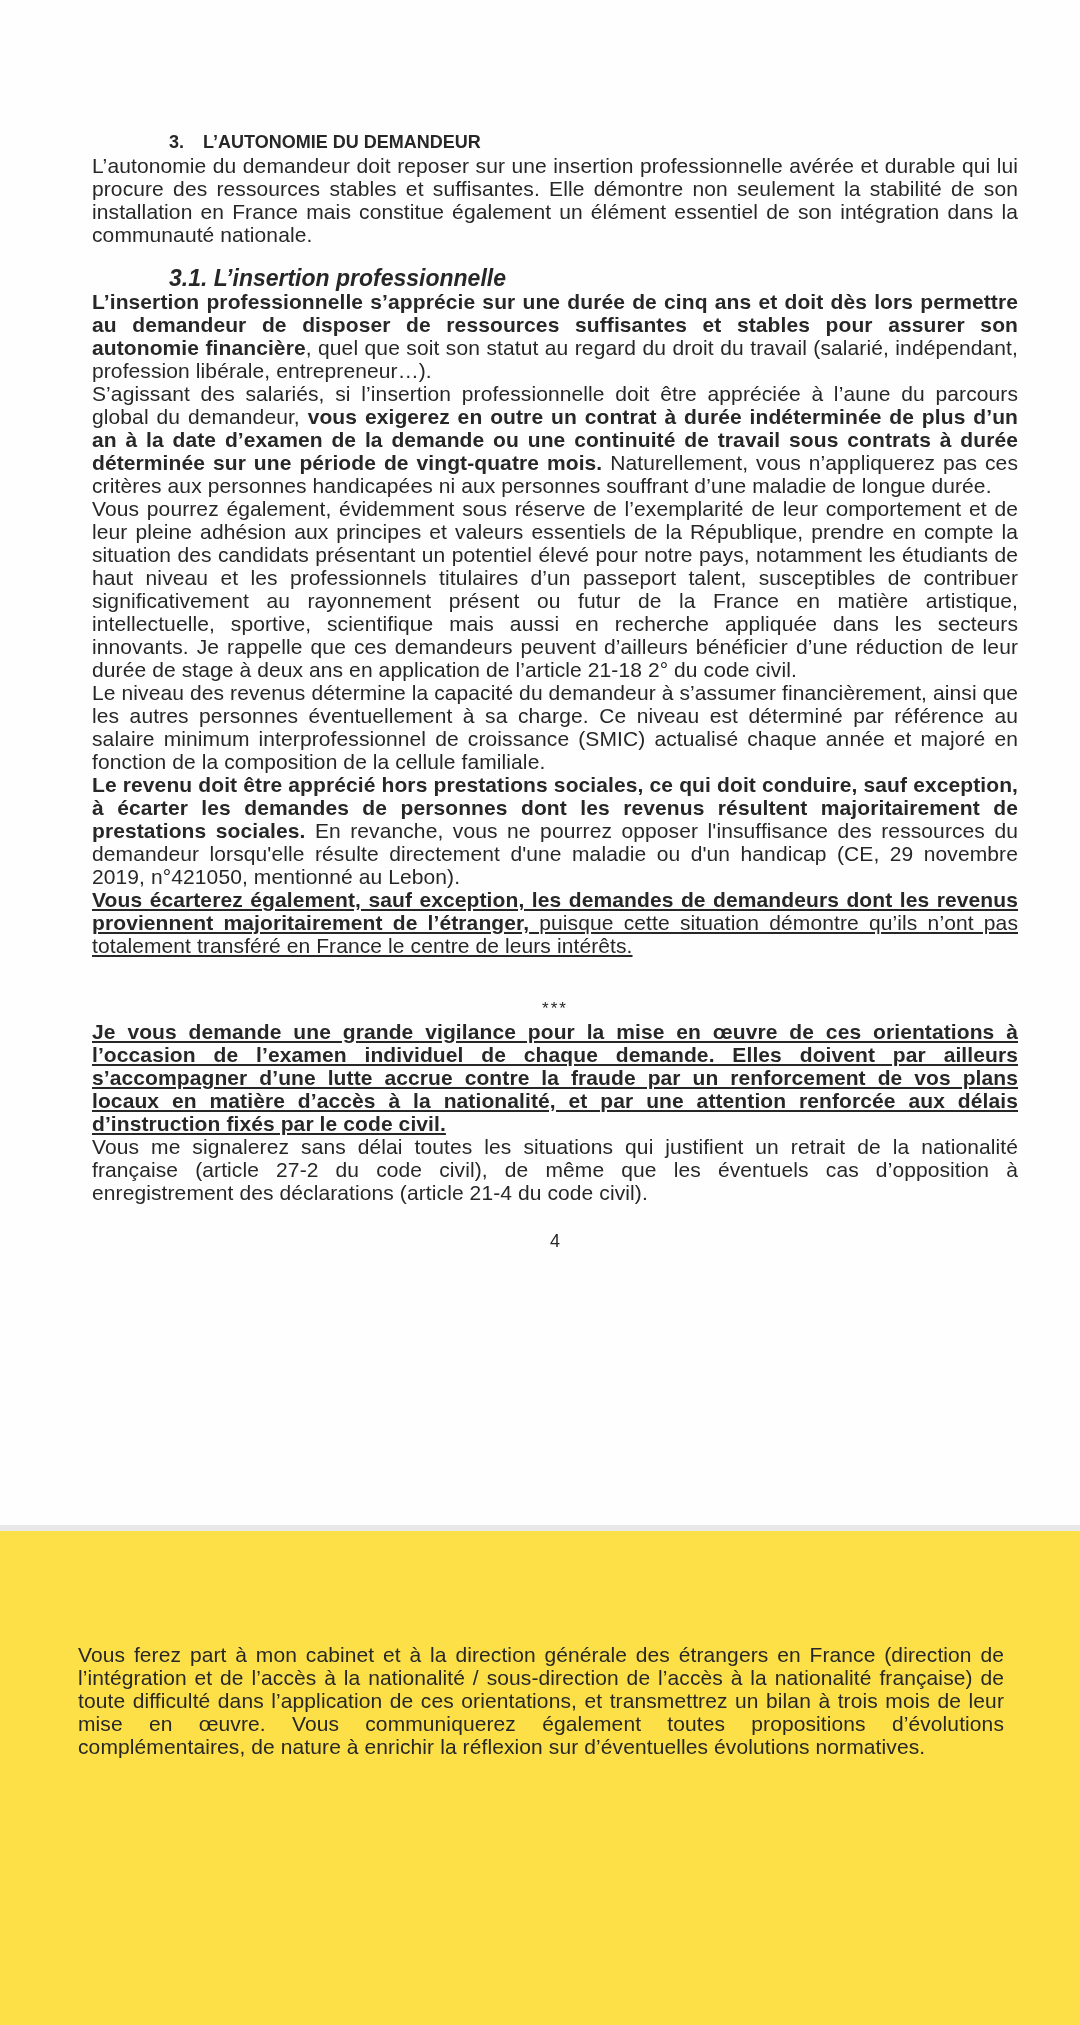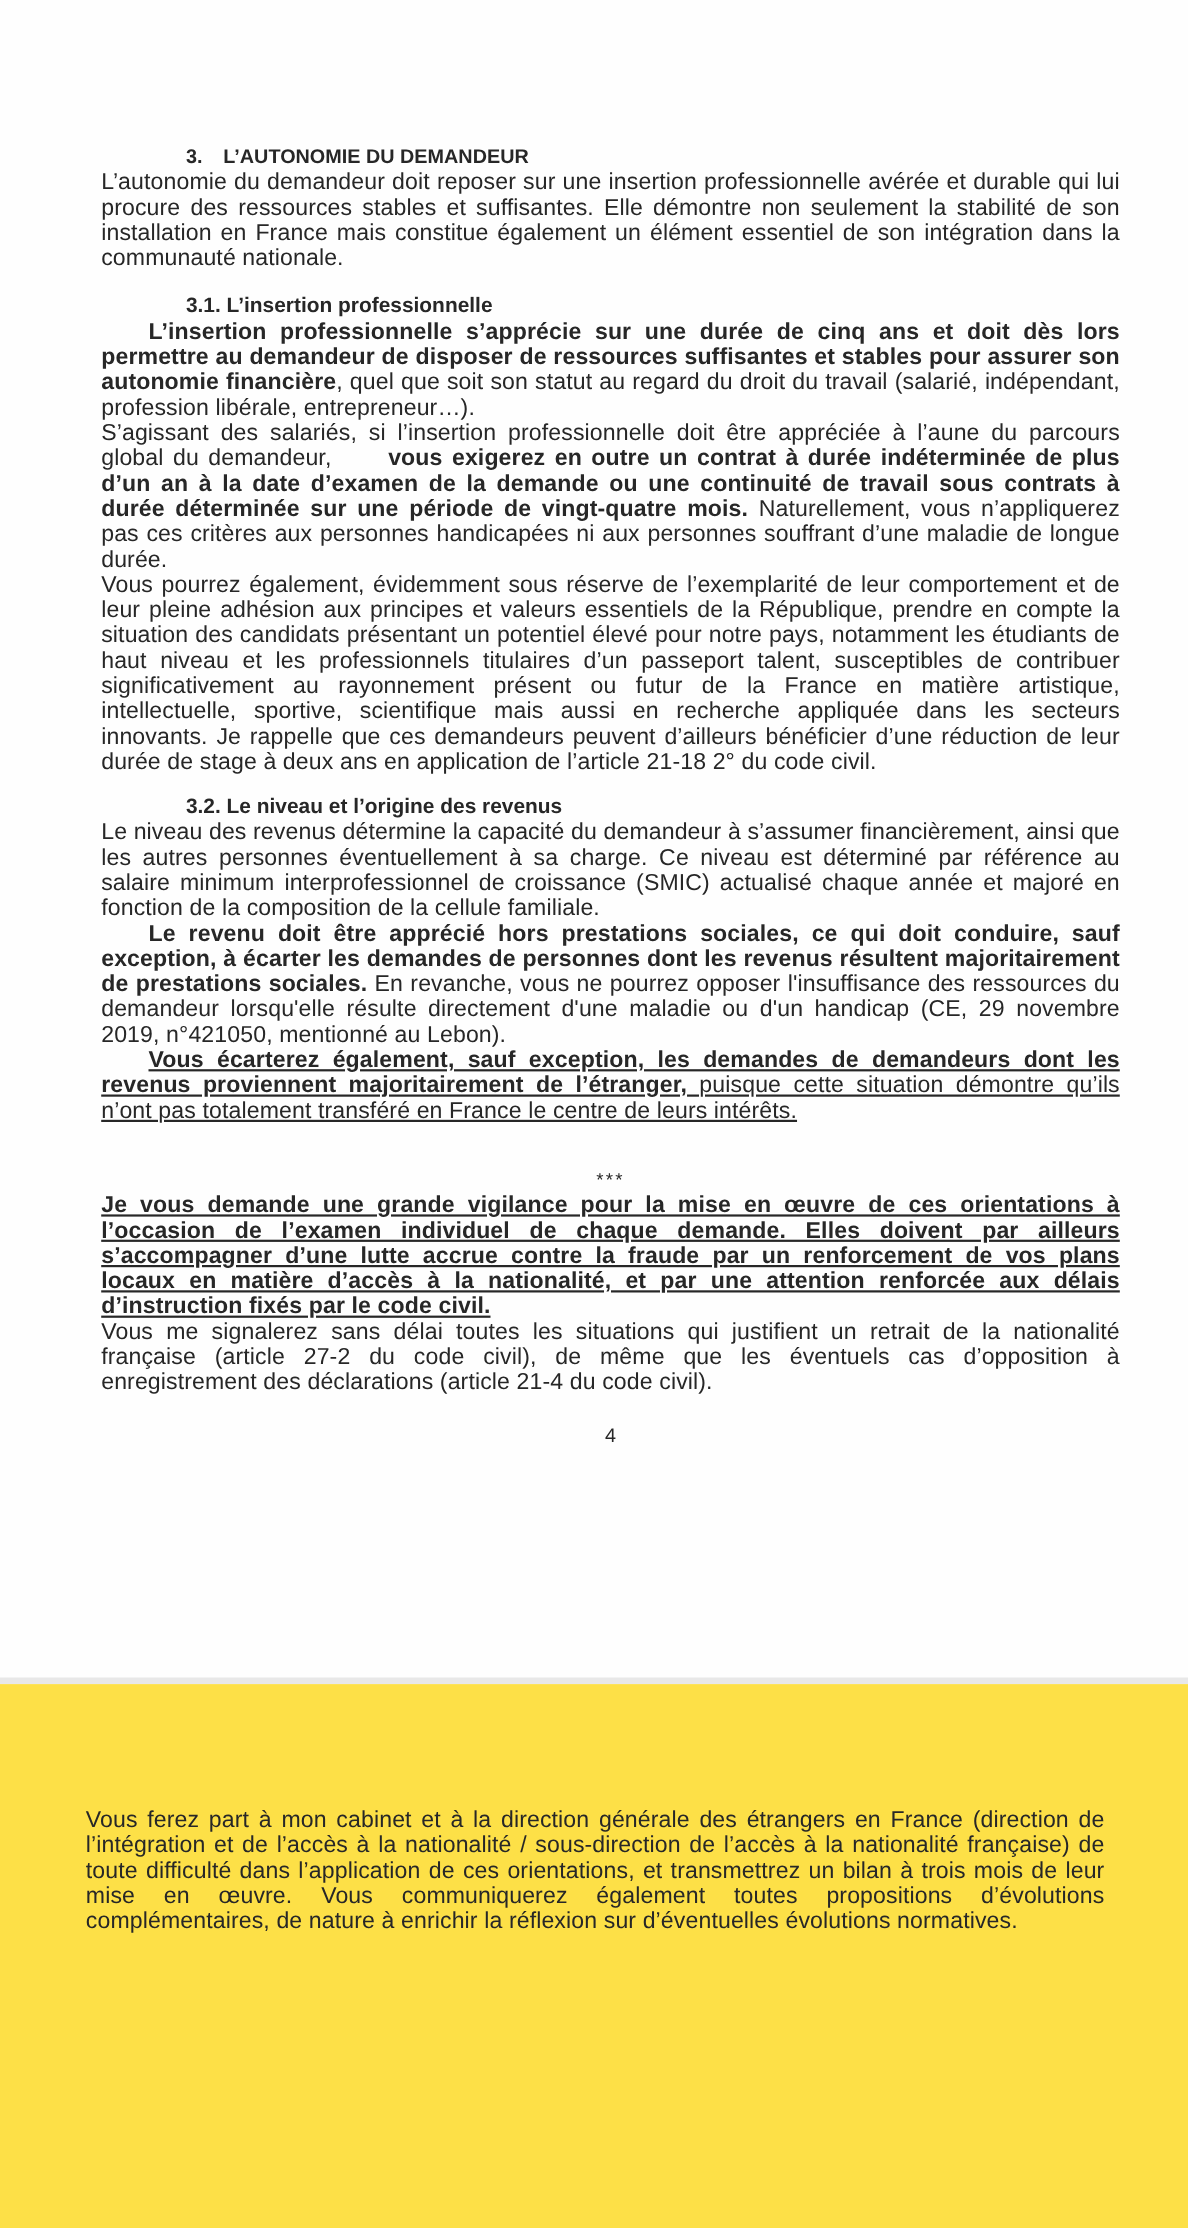--- a/index.html
+++ b/index.html
@@ -8,24 +8,24 @@
     background:#fefefe;overflow:hidden;
     font-family:"Liberation Sans",sans-serif;color:#272727;
   }
   .page1{position:absolute;top:0;left:0;width:1080px;height:1668px;background:#fefefe;padding-left:14px;}
   .page-divider{position:absolute;top:1525px;left:0;width:1080px;height:6px;background:#e8e8e8;}
   .page2{position:absolute;top:1531px;left:0;width:1080px;height:494px;background:#fde047;}
   .content{padding:0 76px 0 78px;}
   .content-p1{padding-top:131px;}
   .content-p2{padding-top:112px;}
   p.para{margin:0;font-size:21px;line-height:23px;text-align:justify;letter-spacing:0.1px;}
-  .b{font-weight:bold;margin-left:43px;}
+  .b{font-weight:bold;}
   .h1{margin:0;font-size:18px;line-height:23px;font-weight:bold;padding-left:77px;}
   .h1 .h1-title{margin-left:19px;}
-  .h2{margin:0;font-size:19px;line-height:23px;font-weight:bold;padding-left:77px;}
+  .h2{margin:0;font-size:23px;line-height:23px;font-weight:bold;padding-left:77px;font-style:italic;}
   .mt-p1{margin-top:24px;}
   .mt-h2a{margin-top:21px;}
   .mt-p2{margin-top:22px;}
   .mt-p3{margin-top:22px;}
   .mt-p4{margin-top:20px;}
   .mt-h2b{margin-top:18px;}
   .mt-p5{margin-top:21px;}
   .mt-p6{margin-top:20px;}
   .mt-p7{margin-top:20px;text-decoration:underline;}
   .stars{margin:40px 0 0 0;text-align:center;font-size:17px;letter-spacing:2px;line-height:23px;}
@@ -46,21 +46,20 @@
       <p class="para mt-p1">L’autonomie du demandeur doit reposer sur une insertion professionnelle avérée et durable qui lui procure des ressources stables et suffisantes. Elle démontre non seulement la stabilité de son installation en France mais constitue également un élément essentiel de son intégration dans la communauté nationale.</p>
 
       <h2 class="h2 mt-h2a">3.1. L’insertion professionnelle</h2>
 
       <p class="para mt-p2"><span class="b">L’insertion professionnelle s’apprécie sur une durée de cinq ans et doit dès lors permettre au demandeur de disposer de ressources suffisantes et stables pour assurer son autonomie financière</span><span>, quel que soit son statut au regard du droit du travail (salarié, indépendant, profession libérale, entrepreneur…).</span></p>
 
       <p class="para mt-p3"><span>S’agissant des salariés, si l’insertion professionnelle doit être appréciée à l’aune du parcours global du demandeur, </span><span class="b">vous exigerez en outre un contrat à durée indéterminée de plus d’un an à la date d’examen de la demande ou une continuité de travail sous contrats à durée déterminée sur une période de vingt-quatre mois.</span><span> Naturellement, vous n’appliquerez pas ces critères aux personnes handicapées ni aux personnes souffrant d’une maladie de longue durée.</span></p>
 
       <p class="para mt-p4">Vous pourrez également, évidemment sous réserve de l’exemplarité de leur comportement et de leur pleine adhésion aux principes et valeurs essentiels de la République, prendre en compte la situation des candidats présentant un potentiel élevé pour notre pays, notamment les étudiants de haut niveau et les professionnels titulaires d’un passeport talent, susceptibles de contribuer significativement au rayonnement présent ou futur de la France en matière artistique, intellectuelle, sportive, scientifique mais aussi en recherche appliquée dans les secteurs innovants. Je rappelle que ces demandeurs peuvent d’ailleurs bénéficier d’une réduction de leur durée de stage à deux ans en application de l’article 21-18 2° du code civil.</p>
 
-      <h2 class="h2 mt-h2b">3.2. Le niveau et l’origine des revenus</h2>
 
       <p class="para mt-p5">Le niveau des revenus détermine la capacité du demandeur à s’assumer financièrement, ainsi que les autres personnes éventuellement à sa charge. Ce niveau est déterminé par référence au salaire minimum interprofessionnel de croissance (SMIC) actualisé chaque année et majoré en fonction de la composition de la cellule familiale.</p>
 
       <p class="para mt-p6"><span class="b">Le revenu doit être apprécié hors prestations sociales, ce qui doit conduire, sauf exception, à écarter les demandes de personnes dont les revenus résultent majoritairement de prestations sociales.</span><span> En revanche, vous ne pourrez opposer l'insuffisance des ressources du demandeur lorsqu'elle résulte directement d'une maladie ou d'un handicap (CE, 29 novembre 2019, n°421050, mentionné au Lebon).</span></p>
 
       <p class="para mt-p7"><span class="b">Vous écarterez également, sauf exception, les demandes de demandeurs dont les revenus proviennent majoritairement de l’étranger,</span><span> puisque cette situation démontre qu’ils n’ont pas totalement transféré en France le centre de leurs intérêts.</span></p>
 
       <p class="stars">***</p>
 
       <p class="para b mt-p8">Je vous demande une grande vigilance pour la mise en œuvre de ces orientations à l’occasion de l’examen individuel de chaque demande. Elles doivent par ailleurs s’accompagner d’une lutte accrue contre la fraude par un renforcement de vos plans locaux en matière d’accès à la nationalité, et par une attention renforcée aux délais d’instruction fixés par le code civil.</p>

